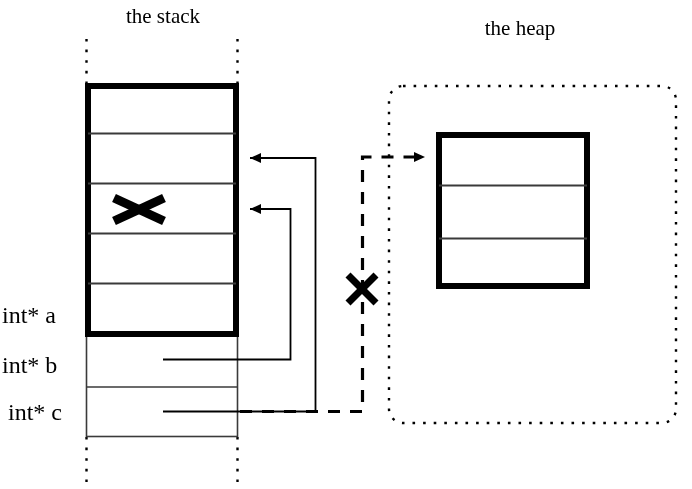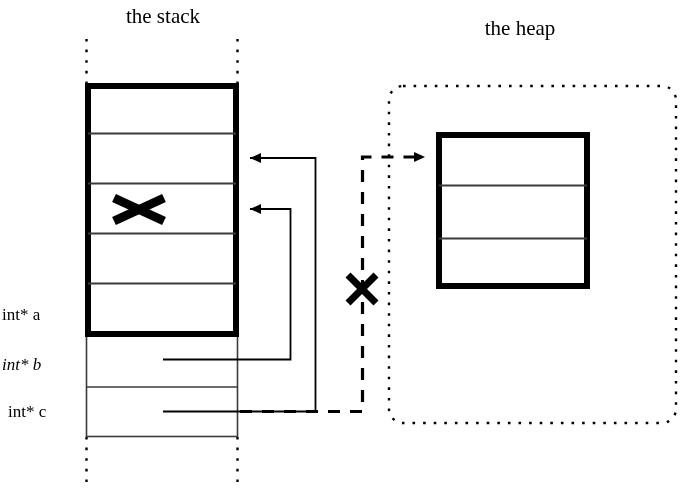--- a/index.html
+++ b/index.html
@@ -13,21 +13,21 @@
   }
   .ttl{
     position:absolute;
     font-size:21px;
     line-height:21px;
     white-space:nowrap;
     transform:translateX(-50%);
   }
   .vlabel{
     position:absolute;
-    font-size:17px;
+    font-size:24px;
     line-height:20px;
     white-space:nowrap;
     transform:translateY(-50%);
   }
   .cellnum{
     position:absolute;
     font-size:20px;
     line-height:20px;
     white-space:nowrap;
     transform:translate(-50%,-50%);
@@ -47,21 +47,21 @@
 </style>
 </head>
 <body>
 
 <div id="root">
 
   <div class="ttl" style="left:163px;top:6px;">the stack</div>
   <div class="ttl" style="left:520px;top:18px;">the heap</div>
 
   <div class="vlabel" style="left:2px;top:315px;">int* a</div>
-  <div class="vlabel" style="left:2px;top:365px;font-style:italic;">int* b</div>
+  <div class="vlabel" style="left:2px;top:365px;">int* b</div>
   <div class="vlabel" style="left:8px;top:412px;">int* c</div>
 
   <div class="cellnum" style="left:144px;top:110px;">14</div>
   <div class="cellnum" style="left:144px;top:159px;">13</div>
   <div class="strike" style="left:141px;top:209px;">12</div>
   <div class="cellnum" style="left:191px;top:209px;">7</div>
   <div class="cellnum" style="left:144px;top:257px;">11</div>
   <div class="cellnum" style="left:144px;top:308px;">10</div>
 
   <div class="cellnum" style="left:513px;top:158px;">7</div>

